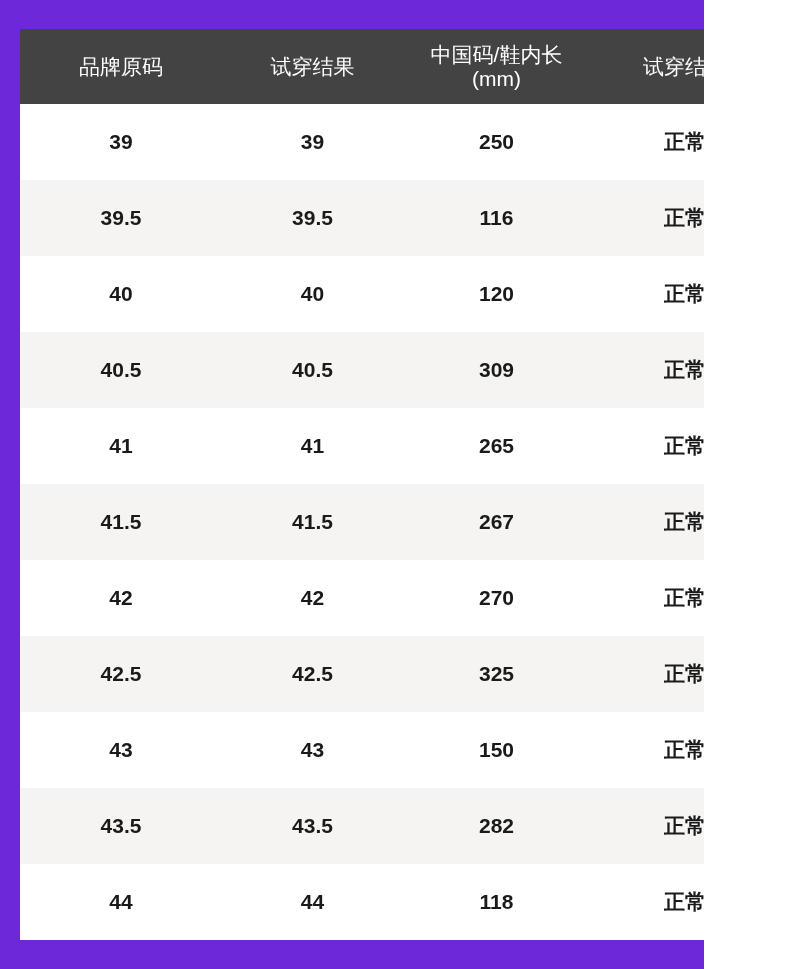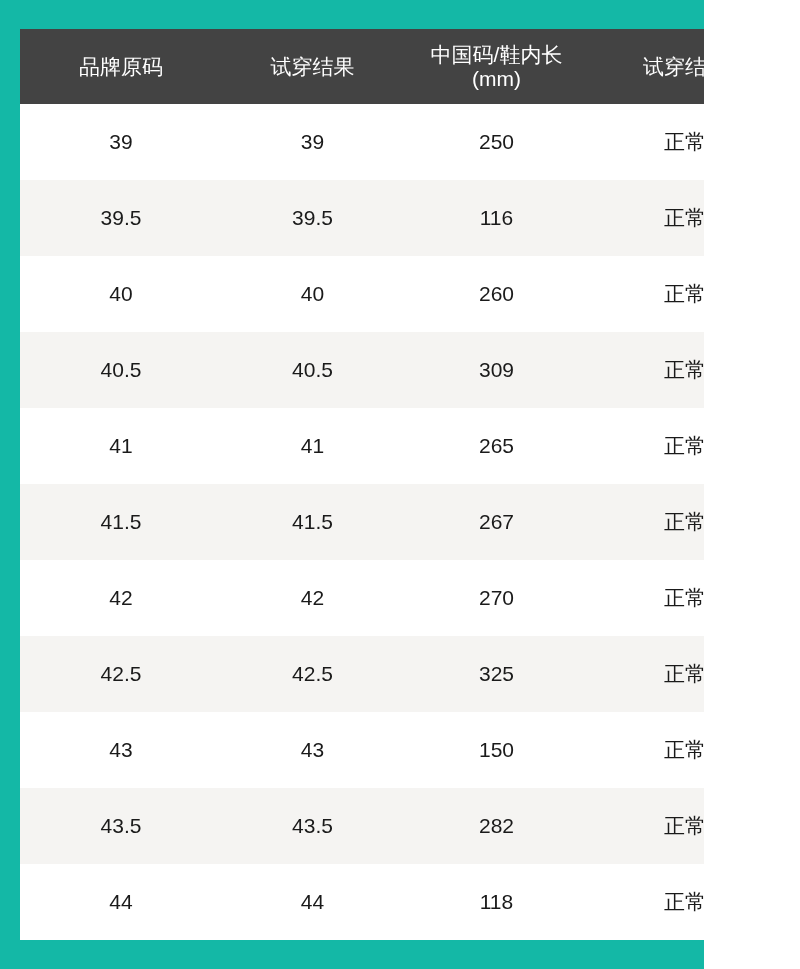--- a/index.html
+++ b/index.html
@@ -10,21 +10,21 @@
   body {
     width: 800px;
     height: 969px;
     font-family: "Liberation Sans", "DejaVu Sans", sans-serif;
     -webkit-font-smoothing: antialiased;
   }
   .page {
     position: relative;
     width: 704px;
     height: 969px;
-    background: #14b8a6;
+    background: #6d28d9;
     overflow: hidden;
   }
   .size-table {
     position: absolute;
     left: 20px;
     top: 29px;
     width: 760px;
     border-collapse: collapse;
     table-layout: fixed;
   }
@@ -50,20 +50,21 @@
   }
   .size-table tbody td {
     height: 76px;
     padding: 0 4px;
     font-size: 21px;
     color: #1a1a1a;
     text-align: center;
     vertical-align: middle;
     border: 0;
     background: #ffffff;
+    font-weight: bold;
   }
   .size-table tbody tr.alt td {
     background: #f5f4f2;
   }
 </style>
 </head>
 <body>
 
 <div class="page">
 
@@ -103,21 +104,21 @@
       <tr class="alt">
         <td>39.5</td>
         <td>39.5</td>
         <td>116</td>
         <td>正常</td>
       </tr>
 
       <tr>
         <td>40</td>
         <td>40</td>
-        <td>260</td>
+        <td>120</td>
         <td>正常</td>
       </tr>
 
       <tr class="alt">
         <td>40.5</td>
         <td>40.5</td>
         <td>309</td>
         <td>正常</td>
       </tr>
 

